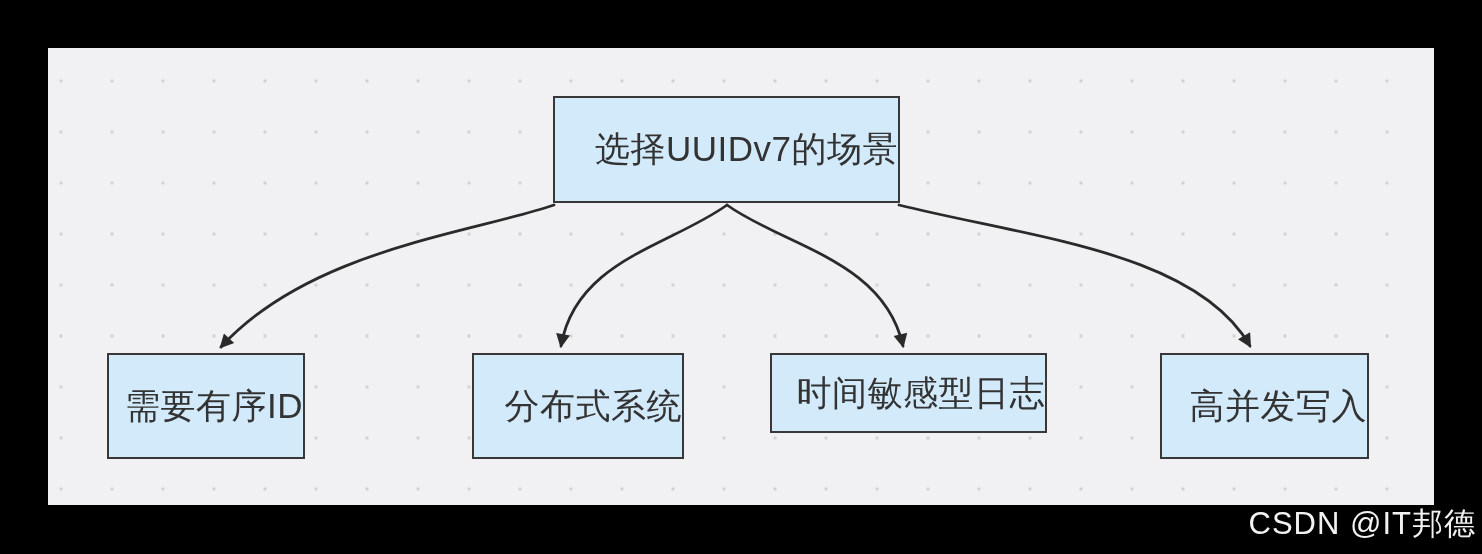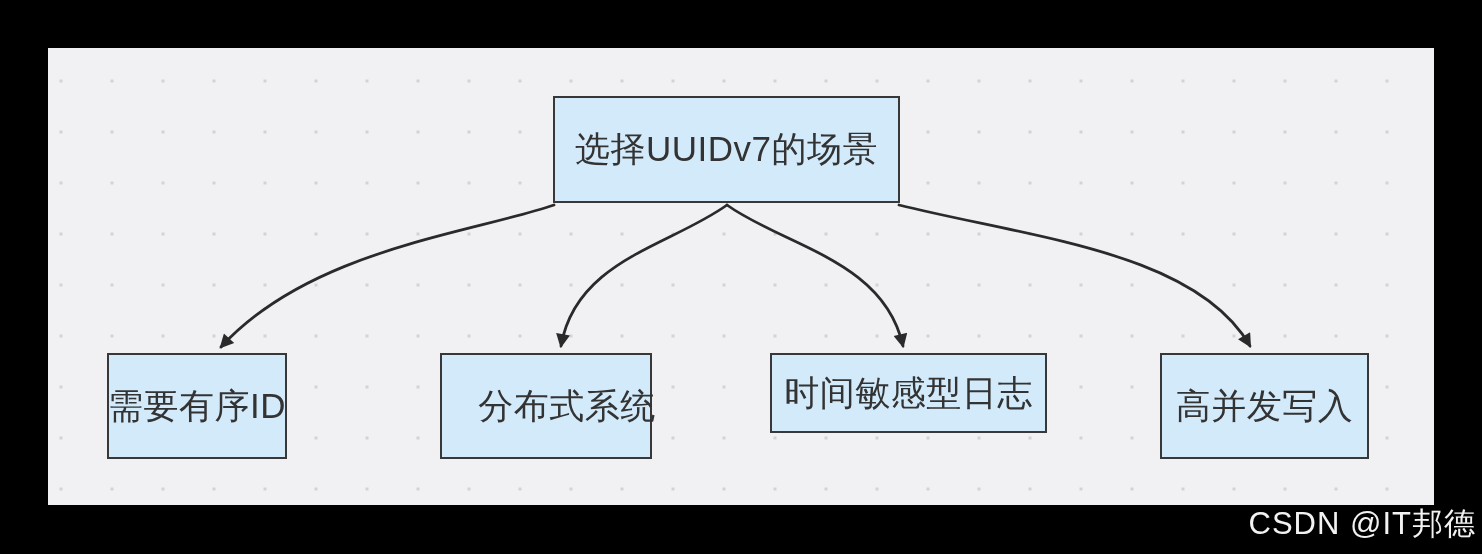--- a/index.html
+++ b/index.html
@@ -47,32 +47,32 @@
     fill: none;
     stroke: var(--arrow);
     stroke-width: 2.75;
     stroke-linecap: round;
   }
   .edge-head { fill: var(--arrow); }
   .node {
     position: absolute;
     display: flex;
     align-items: center;
-    justify-content: center;
+    justify-content: flex-end;
     background: var(--node-fill);
     border: 2px solid var(--node-border);
     color: var(--node-text);
     font-size: 35px;
     letter-spacing: 0.5px;
     white-space: nowrap;
     text-align: center;
   }
   .n-root { left: 553px; top: 96px;  width: 347px; height: 107px; }
-  .n-c0   { left: 107px; top: 353px; width: 180px; height: 106px; }
-  .n-c1   { left: 440px; top: 353px; width: 212px; height: 106px; padding-left: 42px; }
+  .n-c0   { left: 107px; top: 353px; width: 198px; height: 106px; }
+  .n-c1   { left: 472px; top: 353px; width: 212px; height: 106px; padding-left: 42px; }
   .n-c2   { left: 770px; top: 353px; width: 277px; height: 80px; }
   .n-c3   { left: 1148px; top: 353px; width: 209px; height: 106px; margin-left: 12px; }
   .watermark {
     position: absolute;
     right: 6px;
     bottom: 9px;
     color: var(--watermark-text);
     font-size: 31px;
     letter-spacing: 1px;
     white-space: nowrap;

